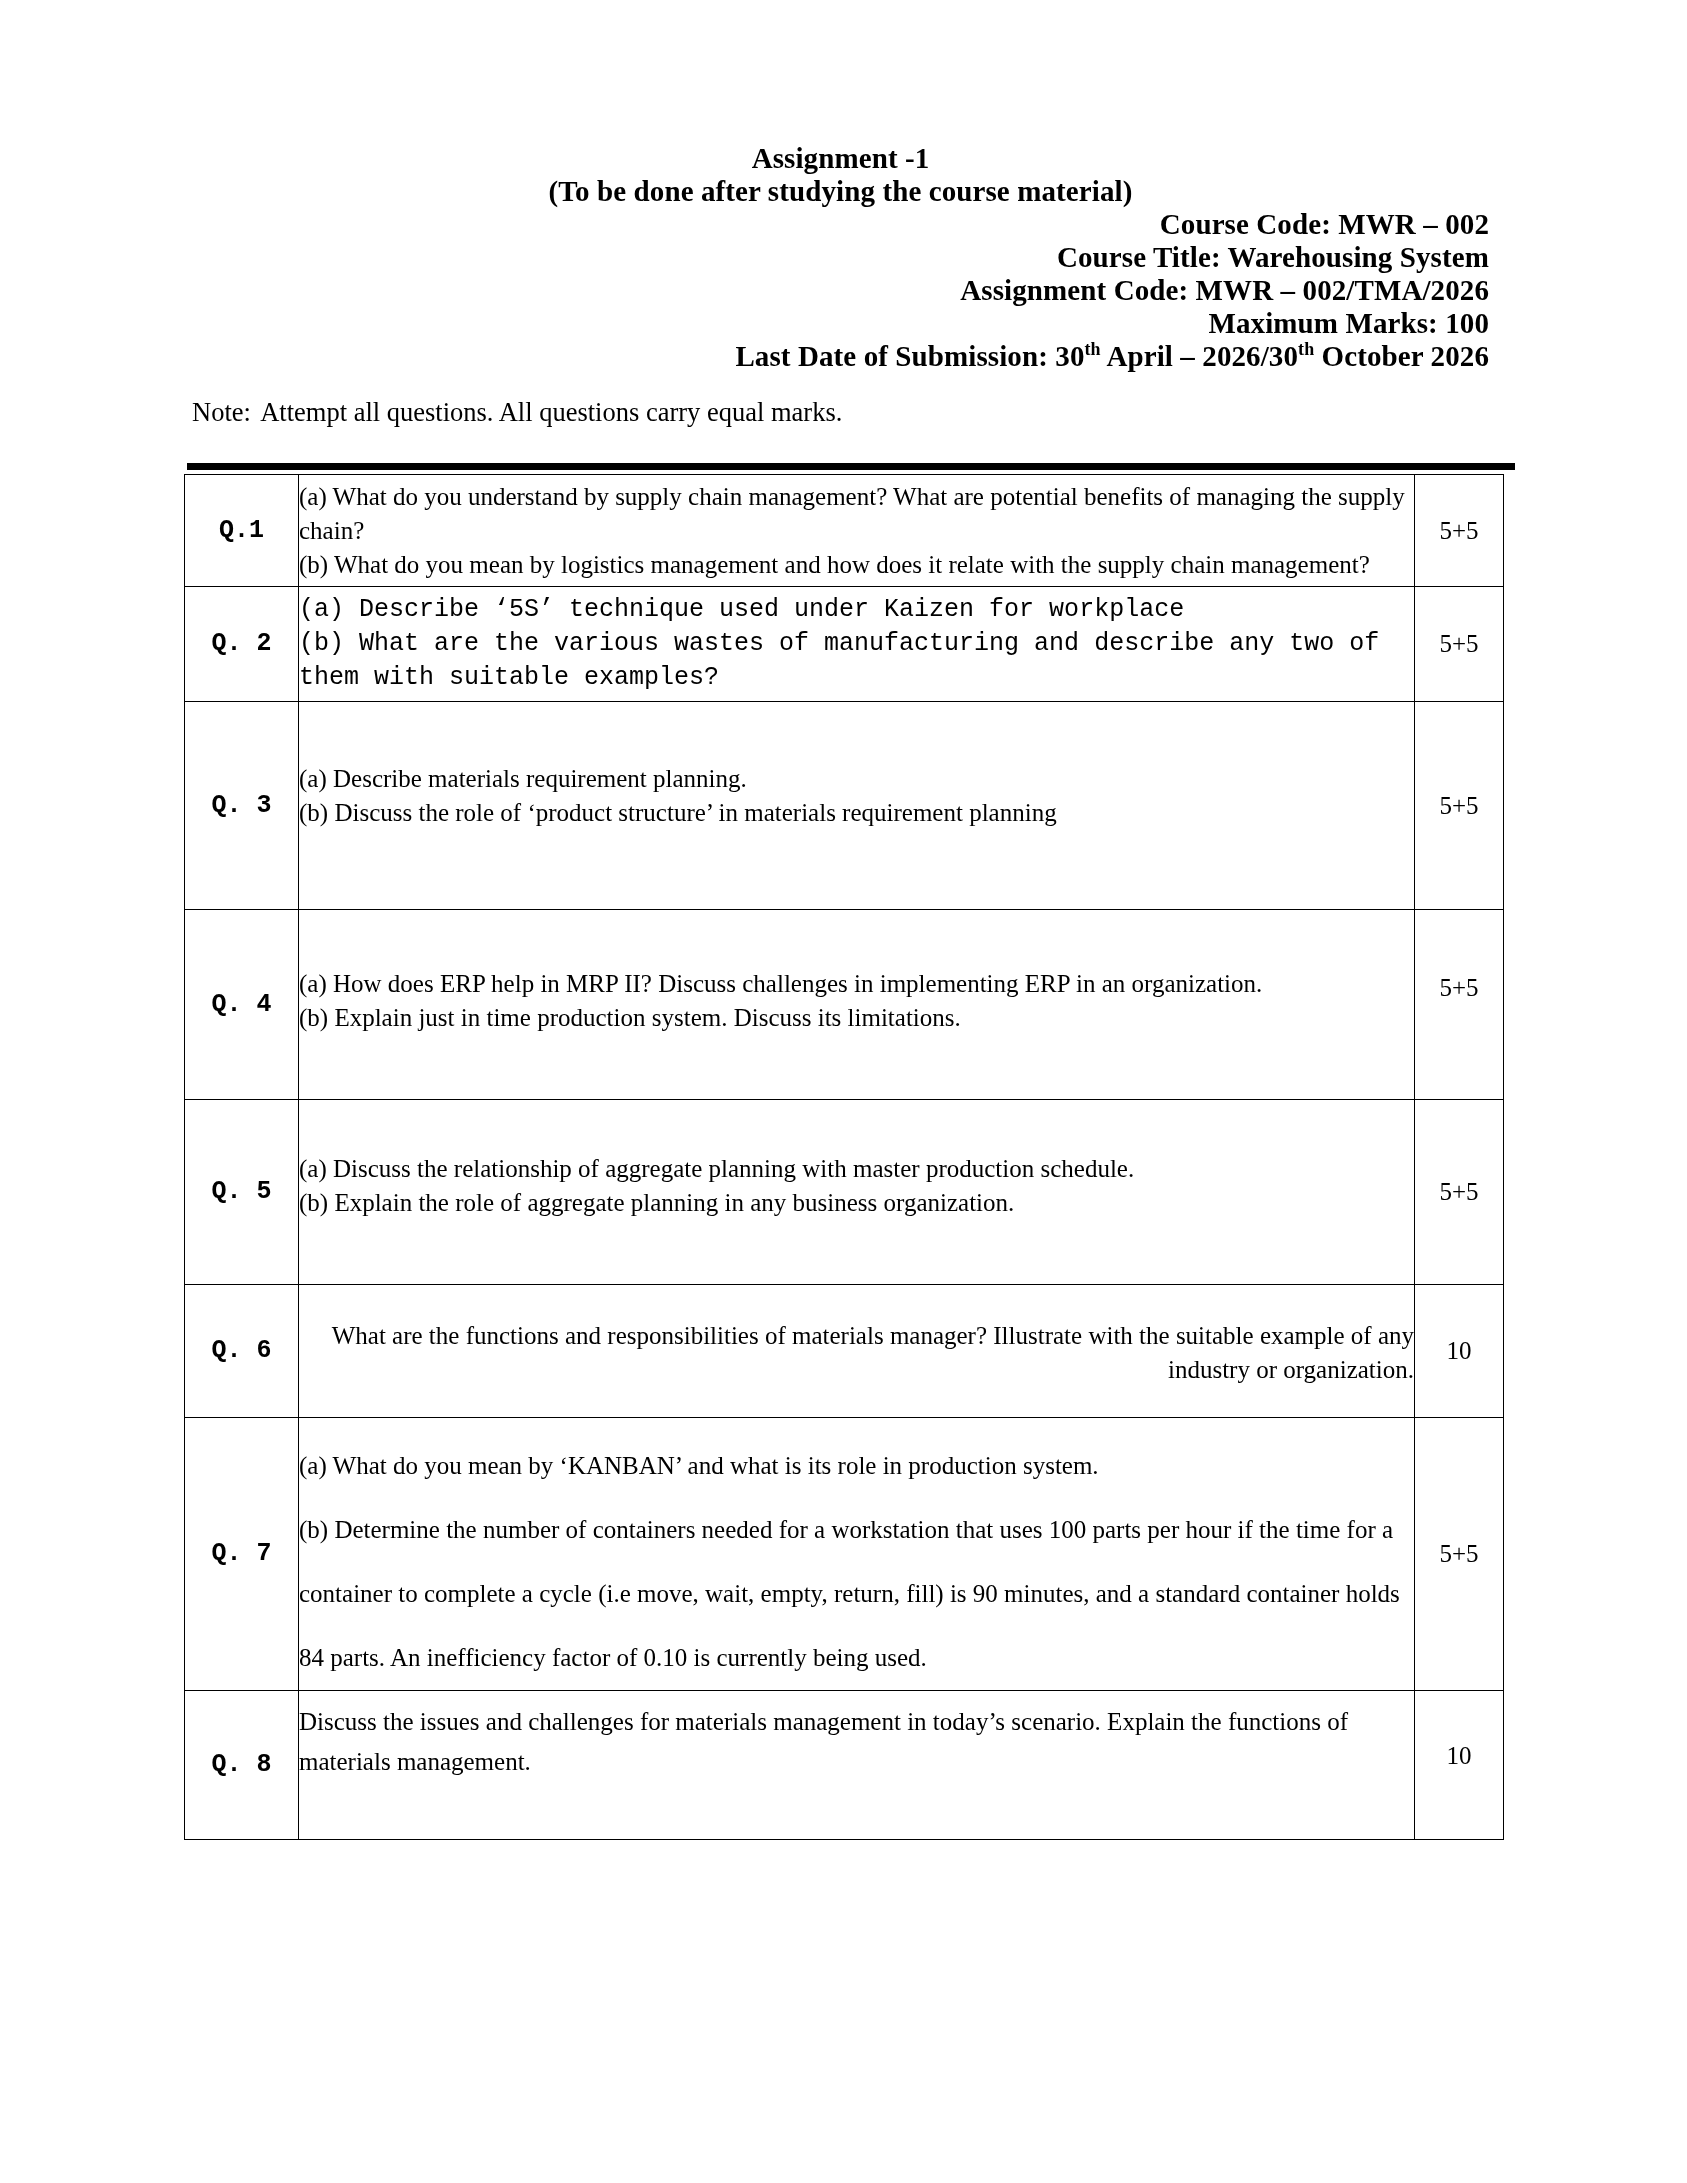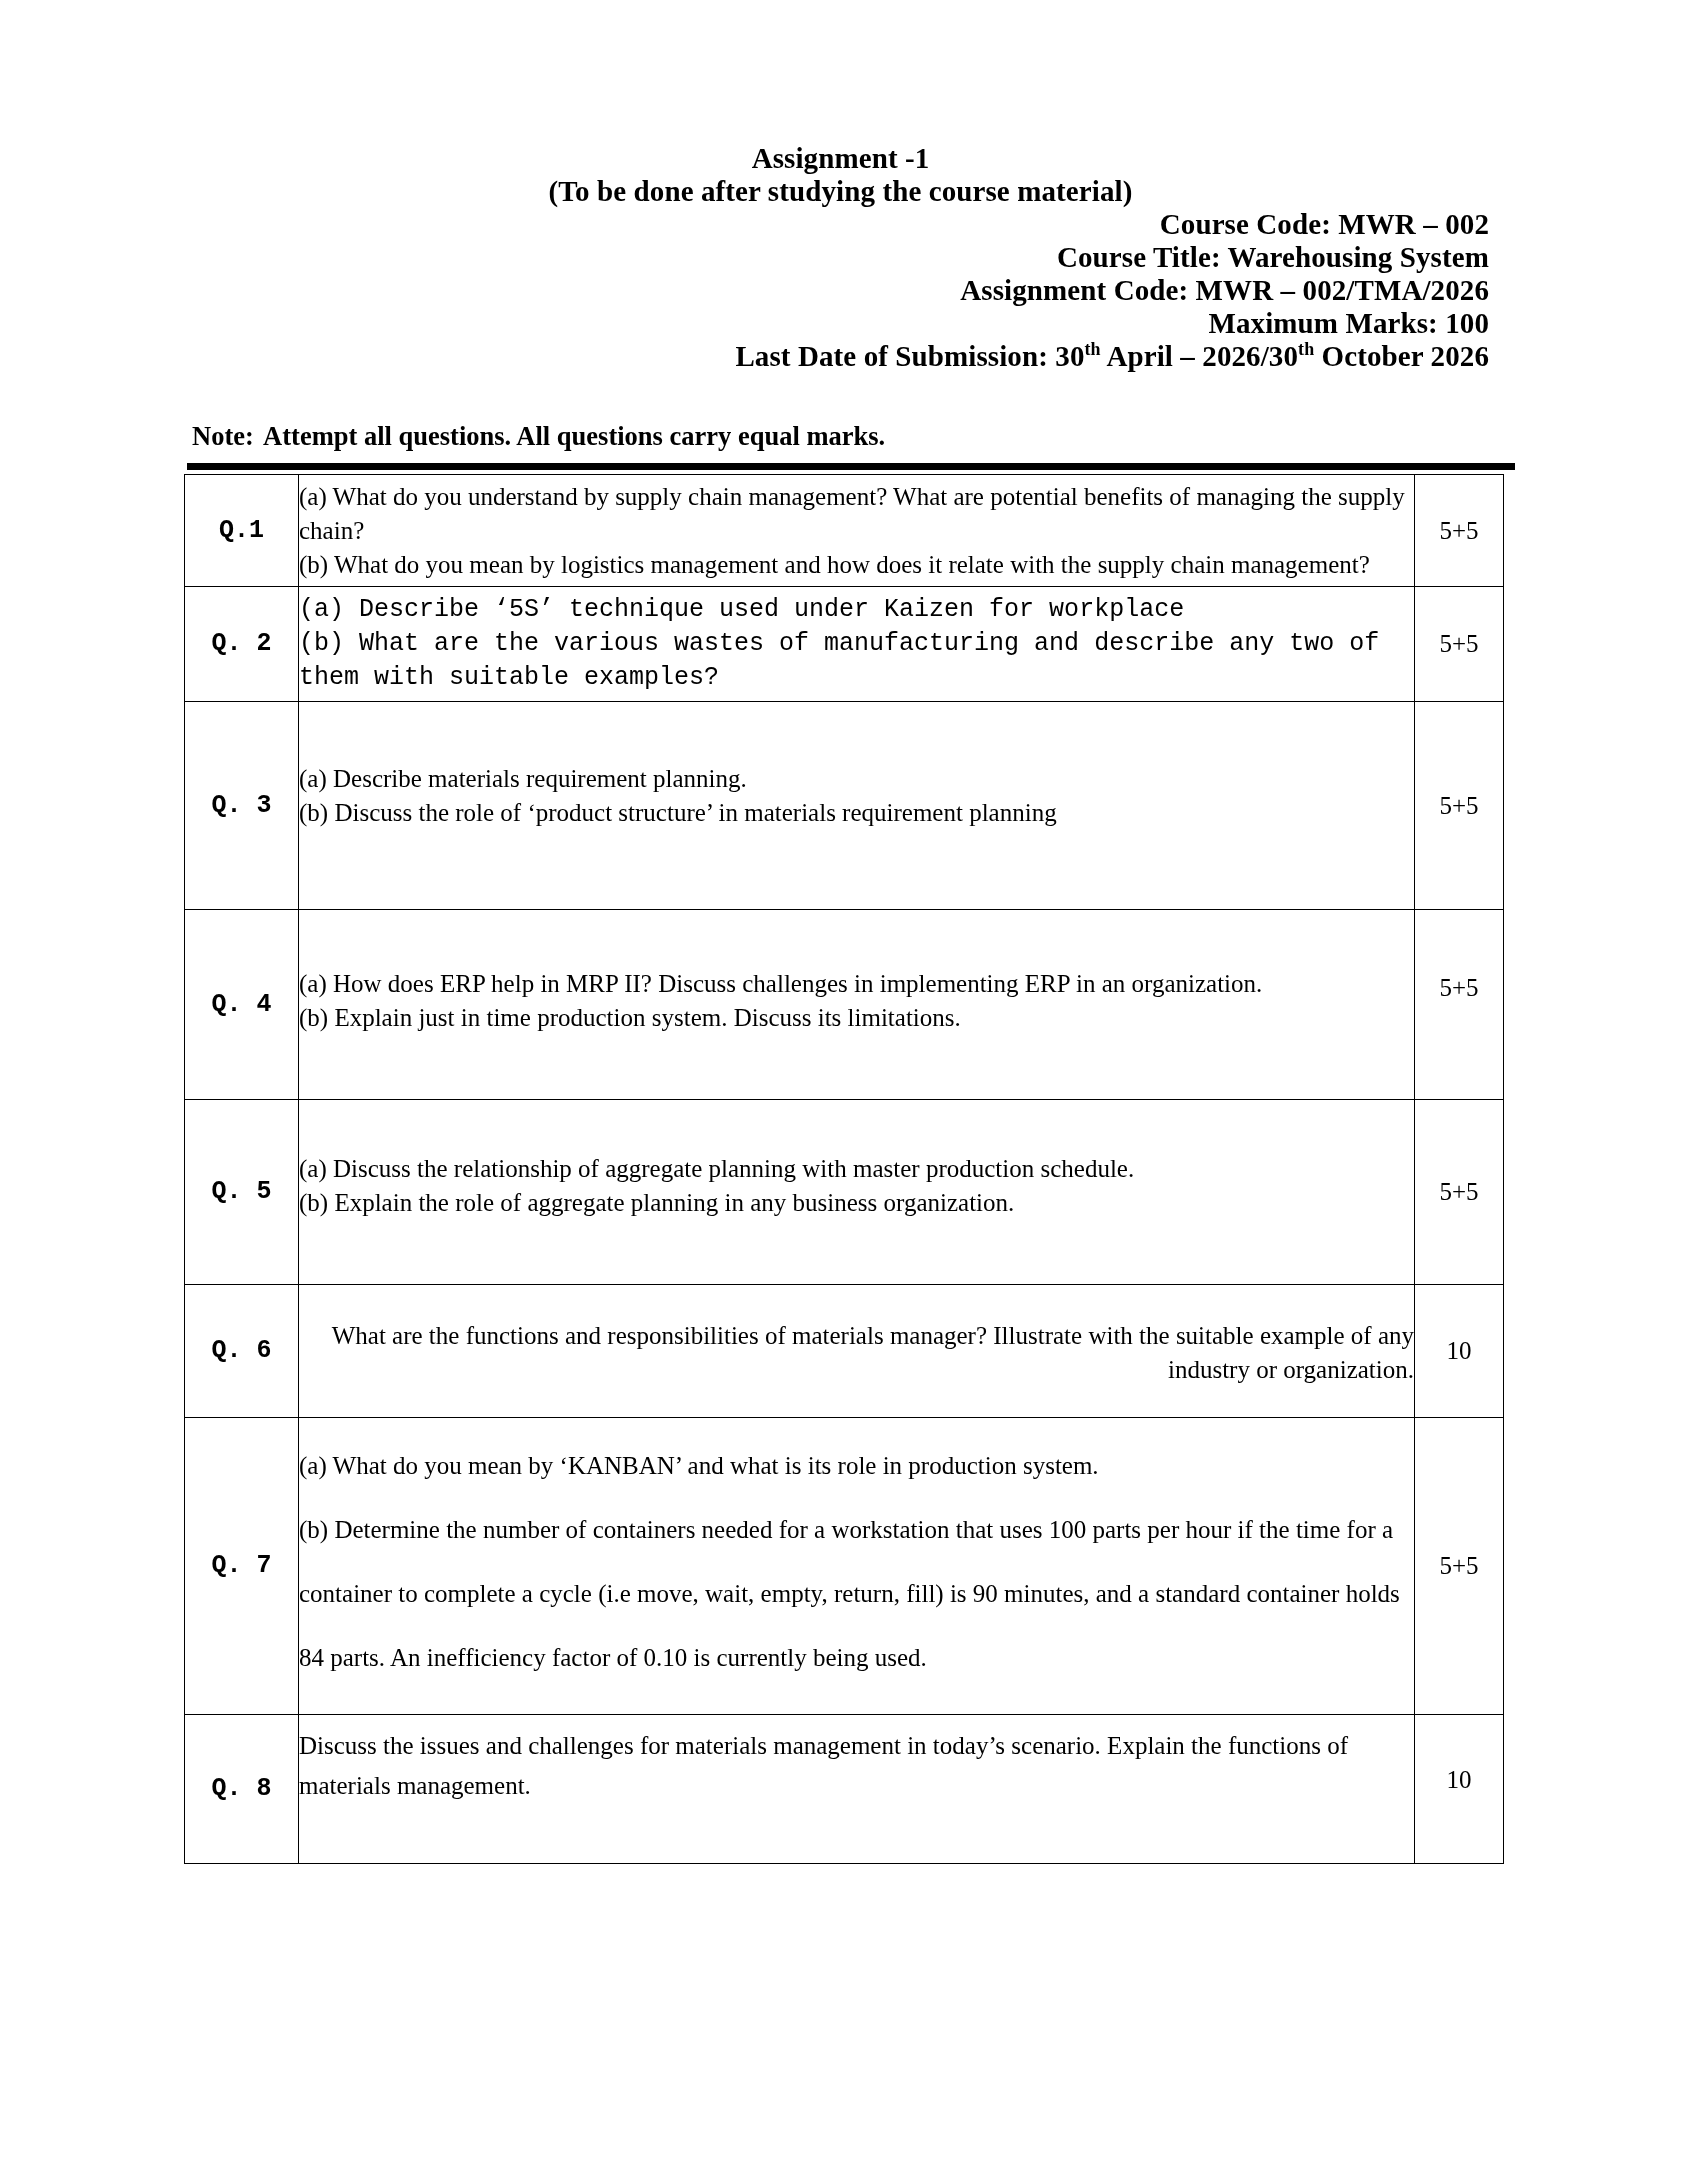--- a/index.html
+++ b/index.html
@@ -43,22 +43,22 @@
   sup.ord {
     font-size: 0.62em;
     vertical-align: super;
     line-height: 0;
   }
 
   
   .note {
     position: absolute;
     left: 192px;
-    top: 420px;
-    font-weight: bold;
+    top: 396px;
+    font-weight: normal;
     font-size: 26.5px;
     line-height: 32px;
     white-space: nowrap;
   }
   .note .note-label { margin-right: 9.3px; }
 
   
   .thick-rule {
     position: absolute;
     left: 187px;
@@ -105,21 +105,21 @@
 
   .qline { display: block; }
 
   
   tr.r1 .cell-text { padding-top: 5.3px;  padding-bottom: 4px; }
   tr.r2 .cell-text { padding-top: 5.3px;  padding-bottom: 6.6px; font-family: Liberation Mono, monospace; }
   tr.r3 .cell-text { padding-top: 60px; padding-bottom: 79px; }
   tr.r4 .cell-text { padding-top: 57px; padding-bottom: 64px; }
   tr.r5 .cell-text { padding-top: 52px; padding-bottom: 64px; }
   tr.r6 .cell-text { padding-top: 34px; padding-bottom: 30px; text-align: right; }
-  tr.r7 .cell-text { padding-top: 16px; padding-bottom: 24px; line-height: 64px; }
+  tr.r7 .cell-text { padding-top: 16px; padding-bottom: 0; line-height: 64px; }
   tr.r8 .cell-text { padding-top: 10.6px; padding-bottom: 57px; line-height: 40px; }
 
   tr.r4 .cell-marks { vertical-align: top; padding-top: 61px; }
   tr.r6 .cell-marks { vertical-align: middle; }
   tr.r8 .cell-marks { vertical-align: top; padding-top: 48px; }
 </style>
 </head>
 <body>
 
 <div class="page">

